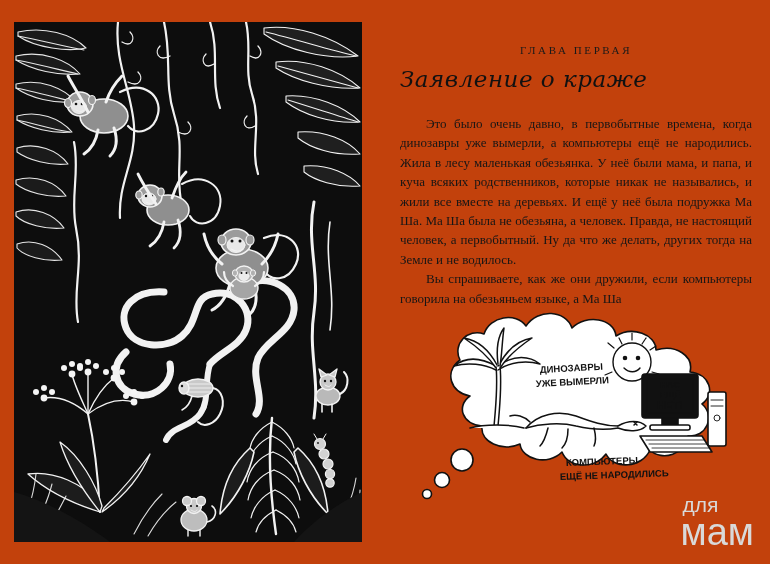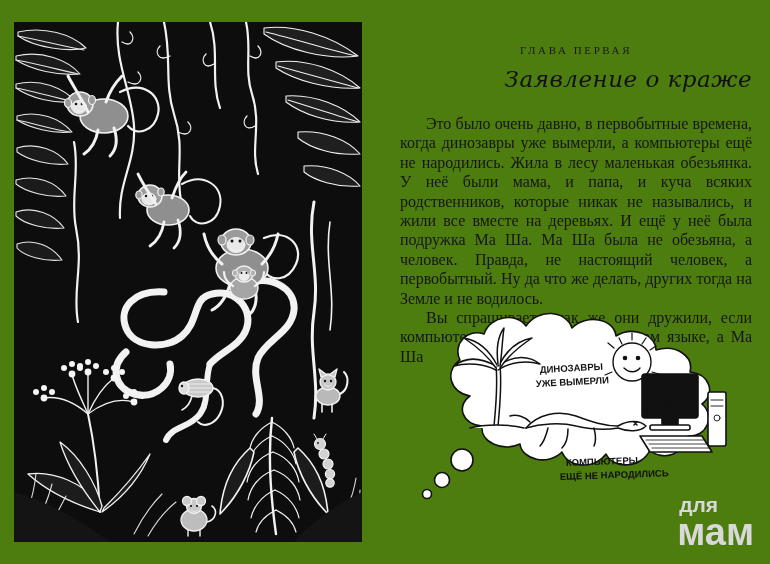--- a/index.html
+++ b/index.html
@@ -4,21 +4,21 @@
 <style>
   html, body {
     margin: 0;
     padding: 0;
     background: #ffffff;
   }
   .page {
     position: relative;
     width: 770px;
     height: 564px;
-    background: #4d7c0f;
+    background: #c2410c;
     overflow: hidden;
     font-family: "Liberation Serif", serif;
   }
 
   
   .left-plate {
     position: absolute;
     left: 14px;
     top: 22px;
     width: 348px;
@@ -40,32 +40,32 @@
     text-align: center;
     font-family: "Liberation Serif", serif;
     font-size: 11px;
     letter-spacing: 2.6px;
     color: #1a1a1a;
     margin-top: 22px;
     font-variant: small-caps;
     text-transform: uppercase;
   }
   .chapter-title {
-    text-align: right;
+    text-align: left;
     font-family: "DejaVu Serif", serif;
     font-style: italic;
     font-size: 23px;
     color: #111;
     margin-top: 10px;
     letter-spacing: 0.5px;
   }
   .body-text {
     margin-top: 22px;
     font-family: "Liberation Serif", serif;
-    font-size: 16px;
+    font-size: 13px;
     line-height: 19.4px;
     color: #161616;
     text-align: justify;
     text-justify: inter-word;
     hyphens: manual;
   }
   .body-text p { margin: 0; text-indent: 26px; }
 
   
   .cartoon {
@@ -83,21 +83,21 @@
     fill: #111;
   }
 
   
   .watermark {
     position: absolute;
     right: 16px;
     bottom: 14px;
     text-align: left;
     font-family: "Liberation Sans", sans-serif;
-    font-weight: bold;
+    font-weight: normal;
     color: #d9d9d9;
     line-height: 0.93;
     letter-spacing: 0px;
     user-select: none;
     margin-left: 46px;
   }
   .watermark .w1 { font-size: 21px; display:block; margin-left: 2px;}
   .watermark .w2 { font-size: 38px; display:block; }
 </style>
 </head>

